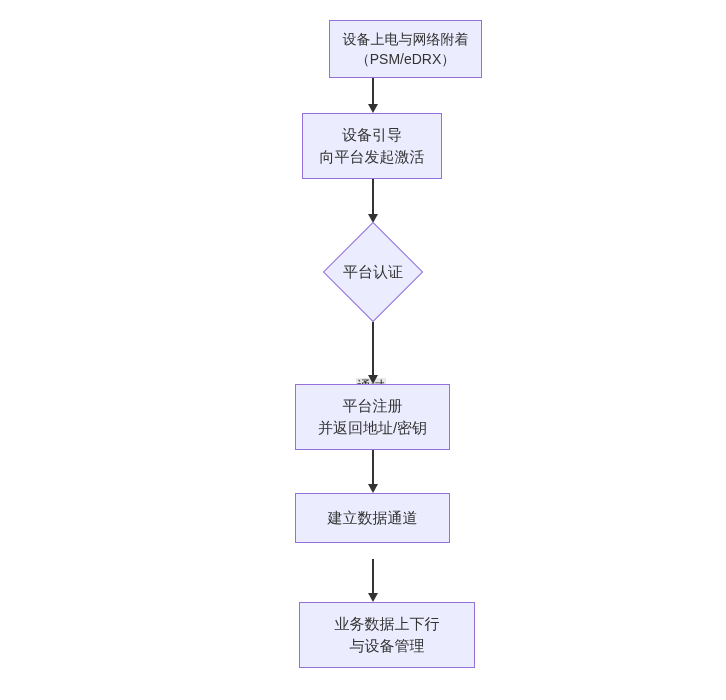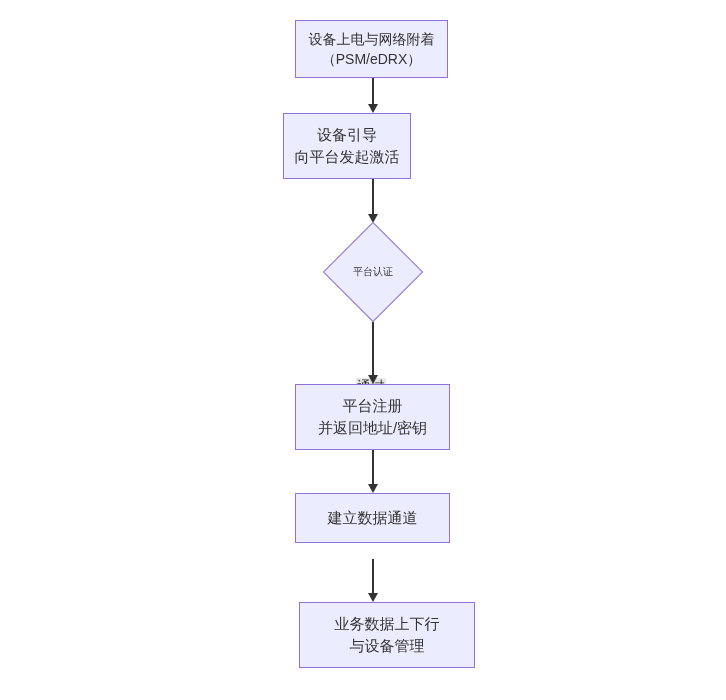--- a/index.html
+++ b/index.html
@@ -28,42 +28,42 @@
     border: 1.5px solid var(--node-border);
     color: var(--text-color);
     display: flex;
     flex-direction: column;
     align-items: center;
     justify-content: center;
     text-align: center;
     font-size: 15px;
     line-height: 22px;
   }
-  .node.small { font-size: 14px; line-height: 20px; }
+  .node.small { font-size: 14px; line-height: 20px; margin-left: 34px; }
   .diamond-wrap {
     position: absolute;
     color: var(--text-color);
   }
   .diamond-shape {
     position: absolute;
     left: 50%;
     top: 50%;
     width: 71px;
     height: 71px;
     transform: translate(-50%, -50%) rotate(45deg);
     background: var(--node-fill);
     border: 1.5px solid var(--node-border);
   }
   .diamond-label {
     position: absolute;
     inset: 0;
     display: flex;
     align-items: center;
     justify-content: center;
-    font-size: 10px;
+    font-size: 15px;
     font-family: Liberation Serif, serif;
   }
   .edge-line {
     position: absolute;
     width: 1.5px;
     background: var(--line-color);
   }
   .arrowhead {
     position: absolute;
     width: 0;
@@ -89,21 +89,21 @@
 <div class="canvas">
 
   <div class="node small" style="left:295px; top:20px; width:153px; height:58px;">
     <div>设备上电与网络附着</div>
     <div>（PSM/eDRX）</div>
   </div>
 
   <div class="edge-line" style="left:372px; top:78px; height:27px;"></div>
   <div class="arrowhead" style="left:368px; top:104px;"></div>
 
-  <div class="node" style="left:283px; top:113px; width:128px; height:66px;">
+  <div class="node" style="left:302px; top:113px; width:140px; height:66px;">
     <div>设备引导</div>
     <div>向平台发起激活</div>
   </div>
 
   <div class="edge-line" style="left:372px; top:179px; height:36px;"></div>
   <div class="arrowhead" style="left:368px; top:214px;"></div>
 
   <div class="diamond-wrap" style="left:322px; top:222px; width:102px; height:100px;">
     <div class="diamond-shape"></div>
     <div class="diamond-label">平台认证</div>

